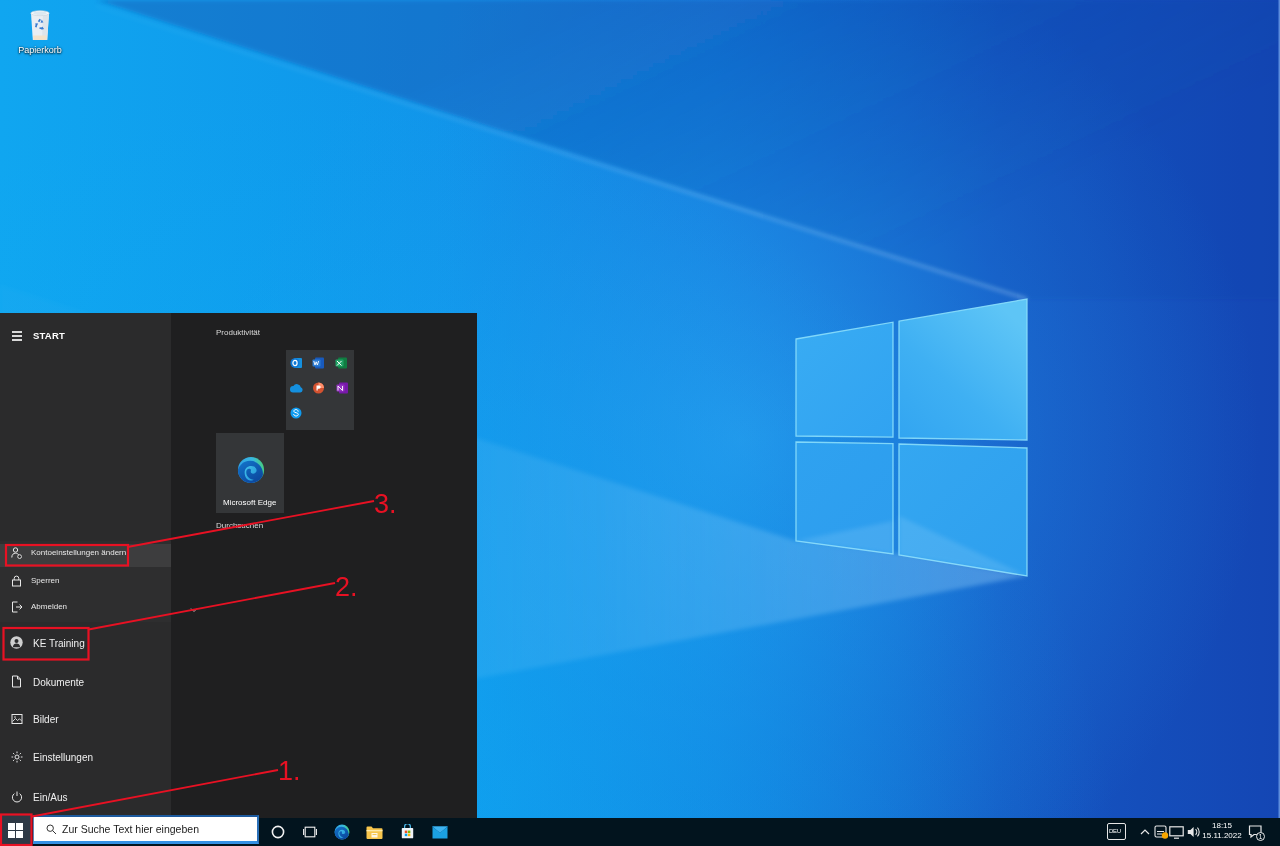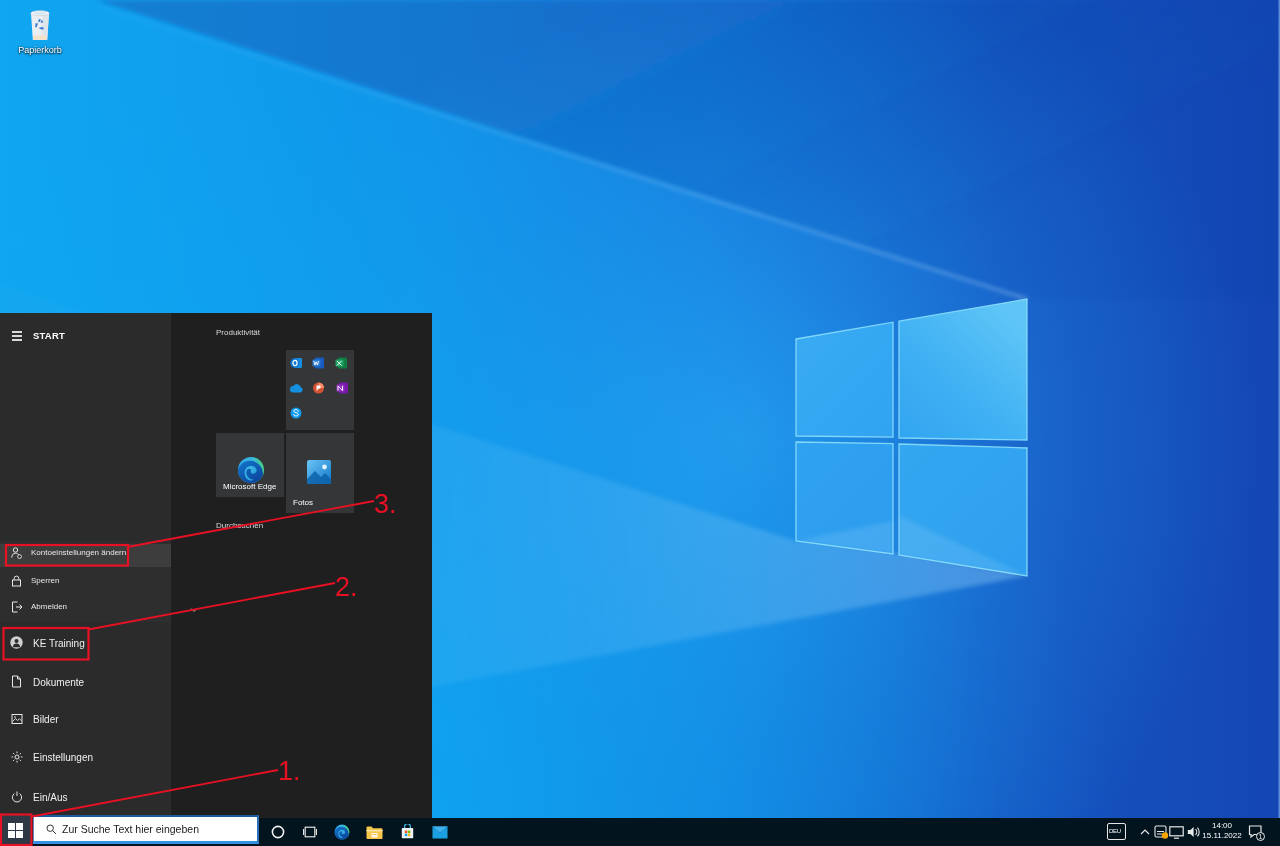--- a/index.html
+++ b/index.html
@@ -98,21 +98,21 @@
       <path d="M15.8 12.6 l1.6 2.8 l-2.9 0.4 z" stroke="none"></path>
       <path d="M10.6 17.2 L9.8 20.2" fill="none"></path>
       <path d="M9.2 16.2 l3 0.3 l-1.7 2.4 z" stroke="none"></path>
       <path d="M13.5 21.2 L16.6 21.2" fill="none"></path>
       <path d="M16.2 19.6 l1.9 2.3 l-2.8 0.9 z" stroke="none"></path>
     </g>
   </svg>
   <div style="margin-top:2px;font-size:9px;color:#fff;text-shadow:0 1px 2px rgba(0,0,0,0.85), 0 0 2px rgba(0,0,0,0.7);">Papierkorb</div>
 </div>
 
-<div class="abs" id="startmenu" style="left:0;top:313px;width:432px;height:505px;background:#1f1f20;overflow:hidden;">
+<div class="abs" id="startmenu" style="left:0;top:313px;width:432px;height:505px;background:#1f1f20;overflow:hidden;padding-left:45px;">
 
   <div class="abs" style="left:0;top:0;width:171px;height:505px;background:#2b2b2c;"></div>
 
   <div class="abs" style="left:12px;top:18px;width:10px;">
     <div style="height:1.6px;background:#d9d9d9;margin:0 0 2.4px;"></div>
     <div style="height:1.6px;background:#d9d9d9;margin:2.4px 0;"></div>
     <div style="height:1.6px;background:#d9d9d9;margin:2.4px 0;"></div>
   </div>
   <div class="abs" style="left:33px;top:17px;font-size:9.5px;font-weight:bold;color:#fff;letter-spacing:0.2px;">START</div>
 
@@ -227,21 +227,21 @@
       <path d="M2 8.5 V4 L6.5 8.5 V4" stroke="#fff" stroke-width="0.9" fill="none"></path>
     </svg>
 
     <svg width="12" height="12" viewBox="0 0 12 12" style="position:absolute;left:4px;top:57px;">
       <circle cx="6" cy="6" r="5.5" fill="#0f9bf0"></circle>
       <path d="M8.2 4.3 c0-1-1-1.7-2.2-1.7 c-1.3 0-2.2 0.7-2.2 1.6 c0 2 4.5 1 4.5 3.1 c0 1-1 1.7-2.3 1.7 c-1.3 0-2.3-0.7-2.3-1.6" stroke="#fff" stroke-width="1" fill="none" stroke-linecap="round"></path>
     </svg>
   </div>
 
 
-  <div class="abs" style="left:216px;top:120px;width:68px;height:64px;background:#343638;">
+  <div class="abs" style="left:216px;top:120px;width:68px;height:80px;background:#343638;">
     <svg width="28" height="28" viewBox="0 0 30 30" style="position:absolute;left:21px;top:23px;">
       <defs>
         <linearGradient id="edg1" x1="0" y1="0.2" x2="1" y2="0">
           <stop offset="0" stop-color="#2fa1e6"></stop>
             <stop offset="0.55" stop-color="#38b8df"></stop>
             <stop offset="1" stop-color="#4cd45f"></stop>
         </linearGradient>
         <linearGradient id="edg2" x1="0.2" y1="0" x2="0.8" y2="1">
           <stop offset="0" stop-color="#1272c8"></stop>
             <stop offset="1" stop-color="#0b3f96"></stop>
@@ -256,34 +256,20 @@
       </defs>
       <g clip-path="url(#edgeclip)">
         <rect x="0" y="0" width="30" height="30" fill="url(#edg1)"></rect>
         <circle cx="14" cy="19" r="13.8" fill="url(#edg2)"></circle>
         <path d="M8.2 17.8 C8.2 13.6 11.2 10.8 15.2 10.8 C18.6 10.8 21 12.8 21 15.4 C21 17.5 19.5 18.9 17.3 18.9 C15.7 18.9 14.7 18.1 14.7 16.9 C14.7 16.2 15 15.7 15 15.1 C15 14.2 14.1 13.6 12.9 13.6 C11.1 13.6 9.9 15.1 9.9 17.3 C9.9 21.4 13.2 24.7 18 25.4 C16.9 26 15.6 26.3 14.2 26.3 C10.8 26.3 8.2 22.6 8.2 17.8 Z" fill="url(#edg3)"></path>
       </g>
     </svg>
     <div style="position:absolute;left:7px;bottom:6px;font-size:8px;color:#fff;white-space:nowrap;">Microsoft Edge</div>
   </div>
 
-  <div class="abs" style="left:286px;top:120px;width:68px;height:80px;background:#343638;">
-    <svg width="26" height="26" viewBox="0 0 26 26" style="position:absolute;left:20px;top:26px;">
-      <defs>
-        <linearGradient id="pho" x1="0" y1="0" x2="1" y2="1">
-          <stop offset="0" stop-color="#6cc5f5"></stop>
-            <stop offset="1" stop-color="#1177c9"></stop>
-        </linearGradient>
-      </defs>
-      <rect x="1" y="1" width="24" height="24" rx="2" fill="url(#pho)"></rect>
-      <path d="M1 20 L9 12 L15 18 L19 14 L25 20 V23 a2 2 0 0 1-2 2 H3 a2 2 0 0 1-2-2 Z" fill="#0b5fa8" opacity="0.8"></path>
-      <circle cx="18.5" cy="8" r="2.4" fill="#eaf6ff" opacity="0.95"></circle>
-    </svg>
-    <div style="position:absolute;left:7px;bottom:6px;font-size:8px;color:#fff;">Fotos</div>
-  </div>
 
   <div class="abs" style="left:216px;top:208px;font-size:8px;color:#d9d9d9;">Durchsuchen</div>
 
 </div>
 
 <div class="abs" id="taskbar" style="left:0;top:818px;width:1280px;height:36px;background:#02141e;">
 
   <div class="abs" style="left:0;top:-3px;width:32px;height:31px;background:#2e3945;">
     <svg width="15" height="15" viewBox="0 0 15 15" style="position:absolute;left:8px;top:8px;">
       <rect x="0" y="0" width="7" height="7" fill="#fff"></rect>
@@ -361,21 +347,21 @@
     <rect x="0.8" y="0.8" width="13.4" height="9" fill="none" stroke="#e8e8e8" stroke-width="1.2"></rect>
     <path d="M5 12.2 h5" stroke="#e8e8e8" stroke-width="1.2"></path>
   </svg>
 
   <svg width="14" height="12" viewBox="0 0 14 12" style="position:absolute;left:1187px;top:8px;">
     <path d="M0.8 4 H3.4 L6.6 1 V11 L3.4 8 H0.8 Z" fill="#e8e8e8"></path>
     <path d="M8.6 3.2 a4 4 0 0 1 0 5.6 M10.4 1.6 a6.3 6.3 0 0 1 0 8.8" fill="none" stroke="#e8e8e8" stroke-width="1.1"></path>
   </svg>
 
   <div class="abs" style="left:1202px;top:3px;width:40px;text-align:center;font-size:8px;color:#fff;line-height:10px;">
-    <div>14:00</div>
+    <div>18:15</div>
     <div style="white-space:nowrap;">15.11.2022</div>
   </div>
 
   <svg width="17" height="17" viewBox="0 0 17 17" style="position:absolute;left:1248px;top:6px;">
     <path d="M1.5 2 H13 V10.5 H6 L3 13 V10.5 H1.5 Z" fill="none" stroke="#e8e8e8" stroke-width="1.2"></path>
     <circle cx="12.5" cy="12.5" r="4" fill="#02141e" stroke="#e8e8e8" stroke-width="1"></circle>
     <text x="12.5" y="14.8" font-size="6.5" fill="#fff" text-anchor="middle" font-family="Liberation Sans, sans-serif">1</text>
   </svg>
 </div>
 

